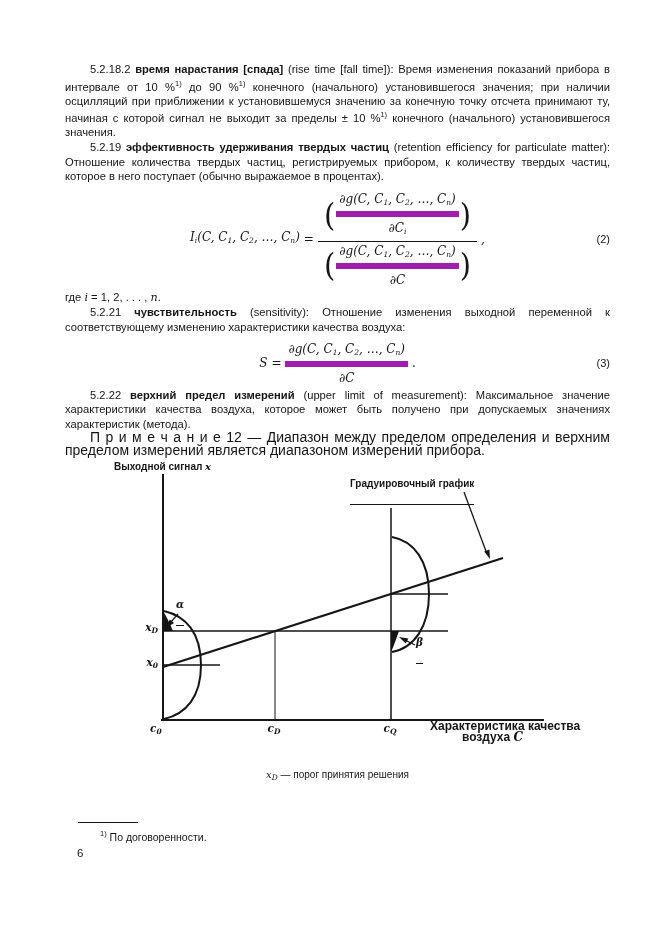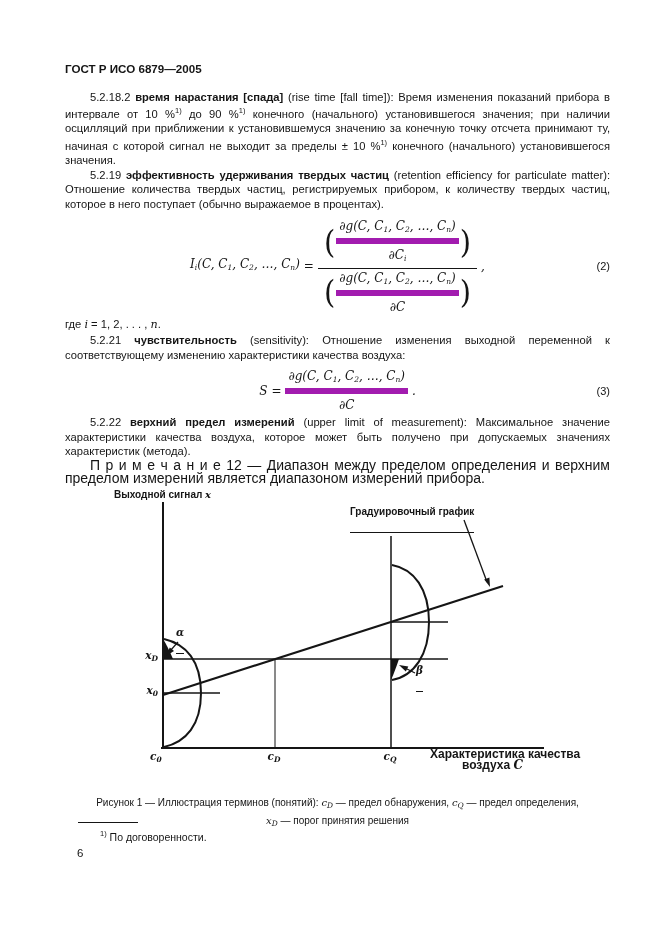--- a/index.html
+++ b/index.html
@@ -44,21 +44,20 @@
   .caption{font-size:10px; line-height:15px; text-align:center; margin-top:11px;}
   .fnrule{position:absolute; left:78px; top:822px; width:60px; border-top:1px solid #151515;}
   .fntext{position:absolute; left:100px; top:827px; font-size:10.5px;}
   .pagenum{position:absolute; left:77px; top:846px; font-size:11.5px;}
 </style>
 </head>
 <body>
 
 <div class="page">
 
-  <div class="hdr">ГОСТ Р ИСО 6879—2005</div>
 
   <p class="body"><span>5.2.18.2  </span><span class="b">время нарастания [спада]</span><span> (rise time [fall time]): Время изменения показаний прибора в интервале от 10 %</span><span class="sup">1)</span><span> до 90 %</span><span class="sup">1)</span><span> конечного (начального) установившегося значения; при наличии осцилляций при приближении к установившемуся значению за конечную точку отсчета принимают ту, начиная с которой сигнал не выходит за пределы ± 10 %</span><span class="sup">1)</span><span> конечного (начального) установившегося значения.</span></p>
   <p class="body"><span>5.2.19  </span><span class="b">эффективность удерживания твердых частиц</span><span> (retention efficiency for particulate matter): Отношение количества твердых частиц, регистрируемых прибором, к количеству твердых частиц, которое в него поступает (обычно выражаемое в процентах).</span></p>
 
   <div class="formula">
     <span class="fwrap">
       <span><span class="i">I</span><span class="sub i">i</span><span class="i">(C, C</span><span class="sub">1</span><span class="i">, C</span><span class="sub">2</span><span class="i">, …, C</span><span class="sub i">n</span><span class="i">)</span></span>
       <span>=</span>
       <span class="ofrac">
         <span class="fr-top">
@@ -147,21 +146,20 @@
     <div class="fmath" style="left:52px; top:261px;"><span>c</span><span class="sub">0</span></div>
     <div class="fmath" style="left:166px; top:261px; width:20px; text-align:center;"><span>c</span><span class="sub">D</span></div>
     <div class="fmath" style="left:282px; top:261px; width:20px; text-align:center;"><span>c</span><span class="sub">Q</span></div>
     <div class="flabel center" style="left:332px; top:259px; width:125px; font-size:12px;">
       <div><span class="b">Характеристика качества</span></div>
       <div><span class="b">воздуха </span><span class="b i">C</span></div>
     </div>
   </div>
 
   <div class="caption">
-    <div><span>Рисунок  1 — Иллюстрация терминов (понятий): </span><span class="i ser">c</span><span class="sub i ser">D</span><span> — предел обнаружения, </span><span class="i ser">c</span><span class="sub i ser">Q</span><span> — предел определения,</span></div>
     <div><span class="i ser">x</span><span class="sub i ser">D</span><span> — порог принятия решения</span></div>
   </div>
 
   <div class="fnrule"></div>
   <div class="fntext"><span class="sup">1)</span><span> По договоренности.</span></div>
   <div class="pagenum">6</div>
 
 </div>
 
 </body></html>

